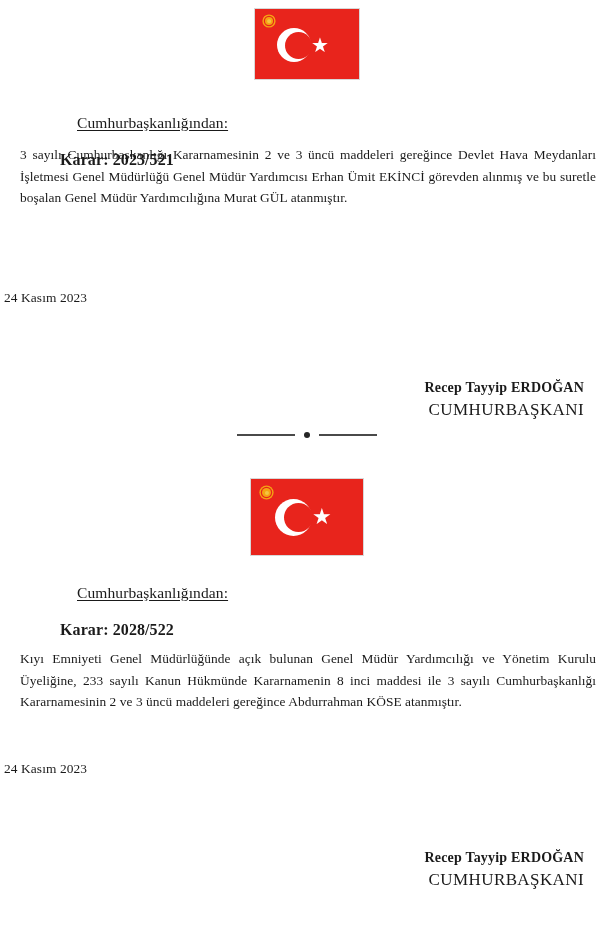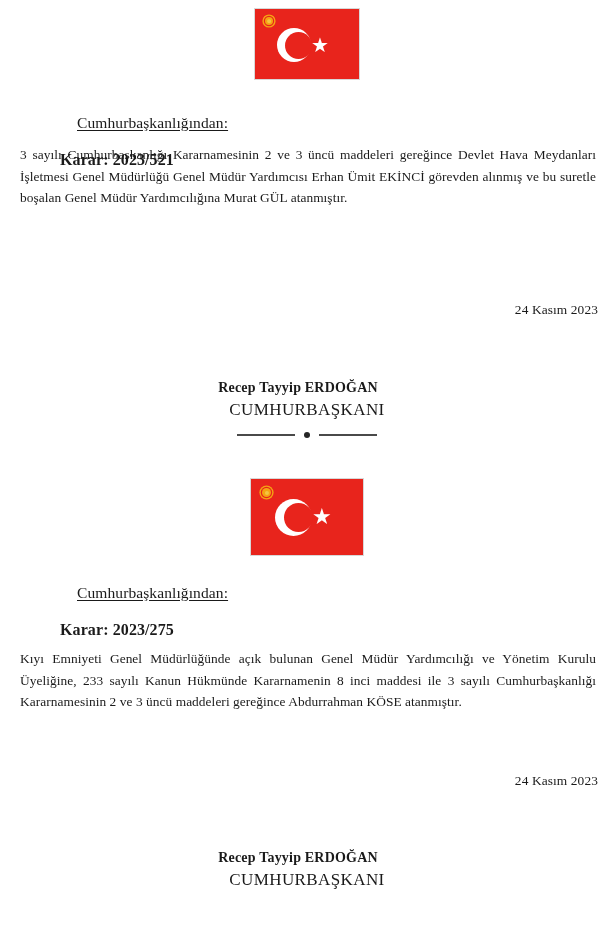--- a/index.html
+++ b/index.html
@@ -118,29 +118,29 @@
     padding: 0 18px 0 20px;
     font-size: 13.4px;
     line-height: 1.62;
     text-align: justify;
     text-justify: inter-word;
     letter-spacing: 0.05px;
   }
 
   
   .date {
+    text-align: left;
+    font-size: 13.4px;
+    margin: 4px;
+    letter-spacing: 0.1px;
+  }
+
+  
+  .signature {
     text-align: right;
-    font-size: 13.4px;
-    margin: 16px;
-    letter-spacing: 0.1px;
-  }
-
-  
-  .signature {
-    text-align: center;
     margin: 0;
     padding-right: 30px;
     padding-left: 12px;
   }
   .sig-name {
     font-size: 14px;
     font-weight: bold;
     margin: 0;
     letter-spacing: 0.2px;
   }
@@ -215,21 +215,21 @@
       <div class="flag flag-2">
         <span class="sun"></span>
         <span class="crescent"></span>
         <span class="crescent-inner"></span>
         <span class="star">★</span>
       </div>
     </div>
 
     <div class="pos heading-block" style="top:566px;">
       <p class="issuer">Cumhurbaşkanlığından:</p>
-      <p class="karar">Karar: 2023/275</p>
+      <p class="karar">Karar: 2028/522</p>
     </div>
 
     <p class="pos body-text" style="top:648px;">Kıyı Emniyeti Genel Müdürlüğünde açık bulunan Genel Müdür Yardımcılığı ve Yönetim Kurulu Üyeliğine, 233 sayılı Kanun Hükmünde Kararnamenin 8 inci maddesi ile 3 sayılı Cumhurbaşkanlığı Kararnamesinin 2 ve 3 üncü maddeleri gereğince Abdurrahman KÖSE atanmıştır.</p>
 
     <p class="pos date" style="top:757px;">24 Kasım 2023</p>
 
     <div class="pos signature" style="top:850px;">
       <p class="sig-name">Recep Tayyip ERDOĞAN</p>
       <p class="sig-title">CUMHURBAŞKANI</p>
     </div>

